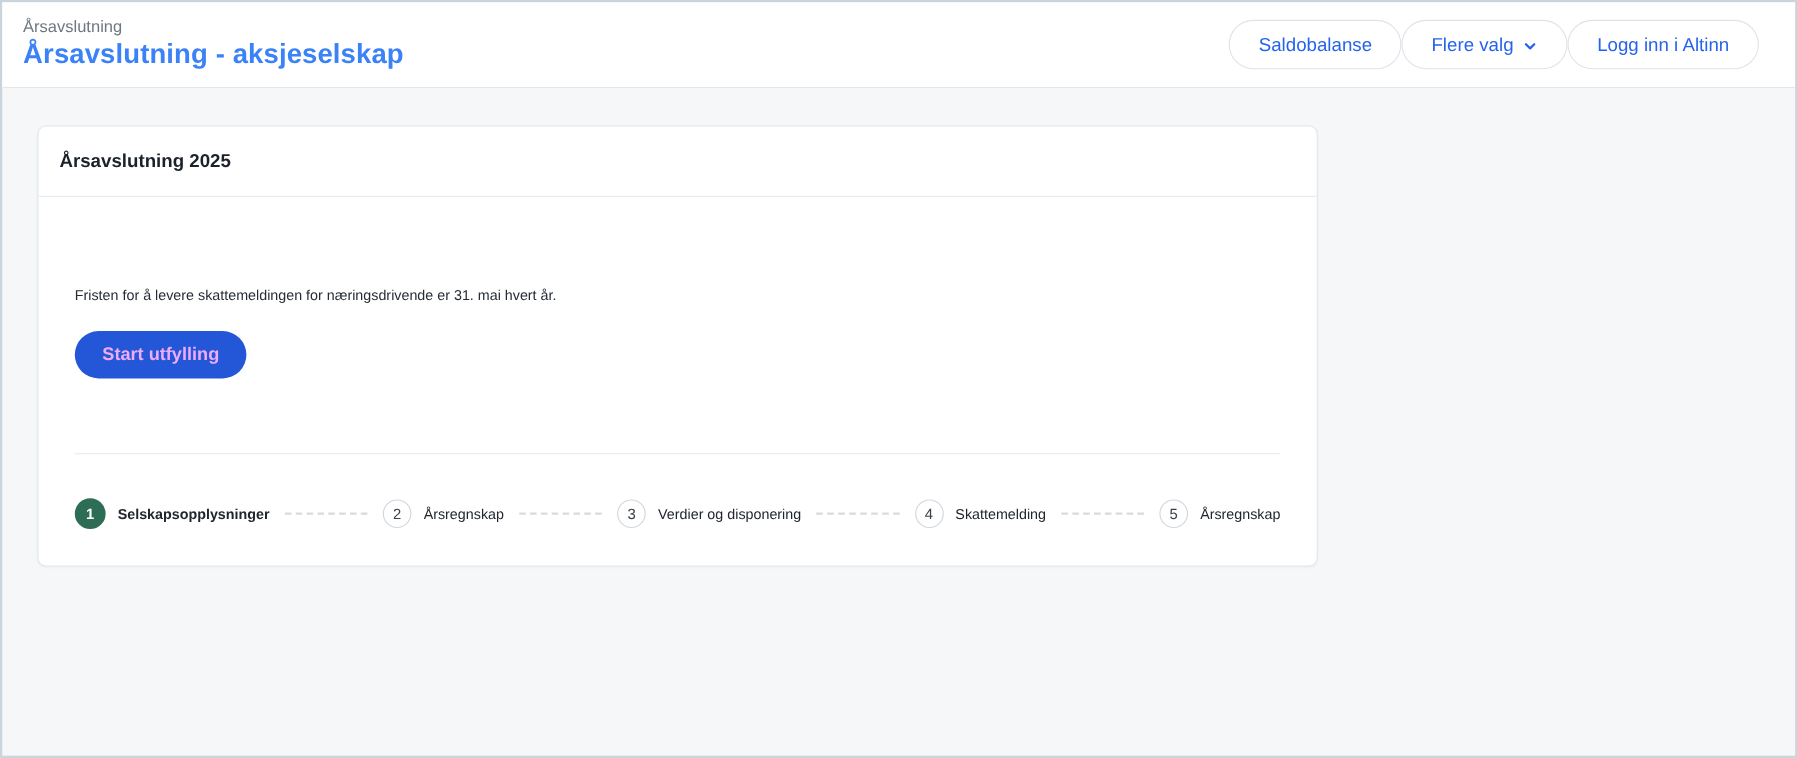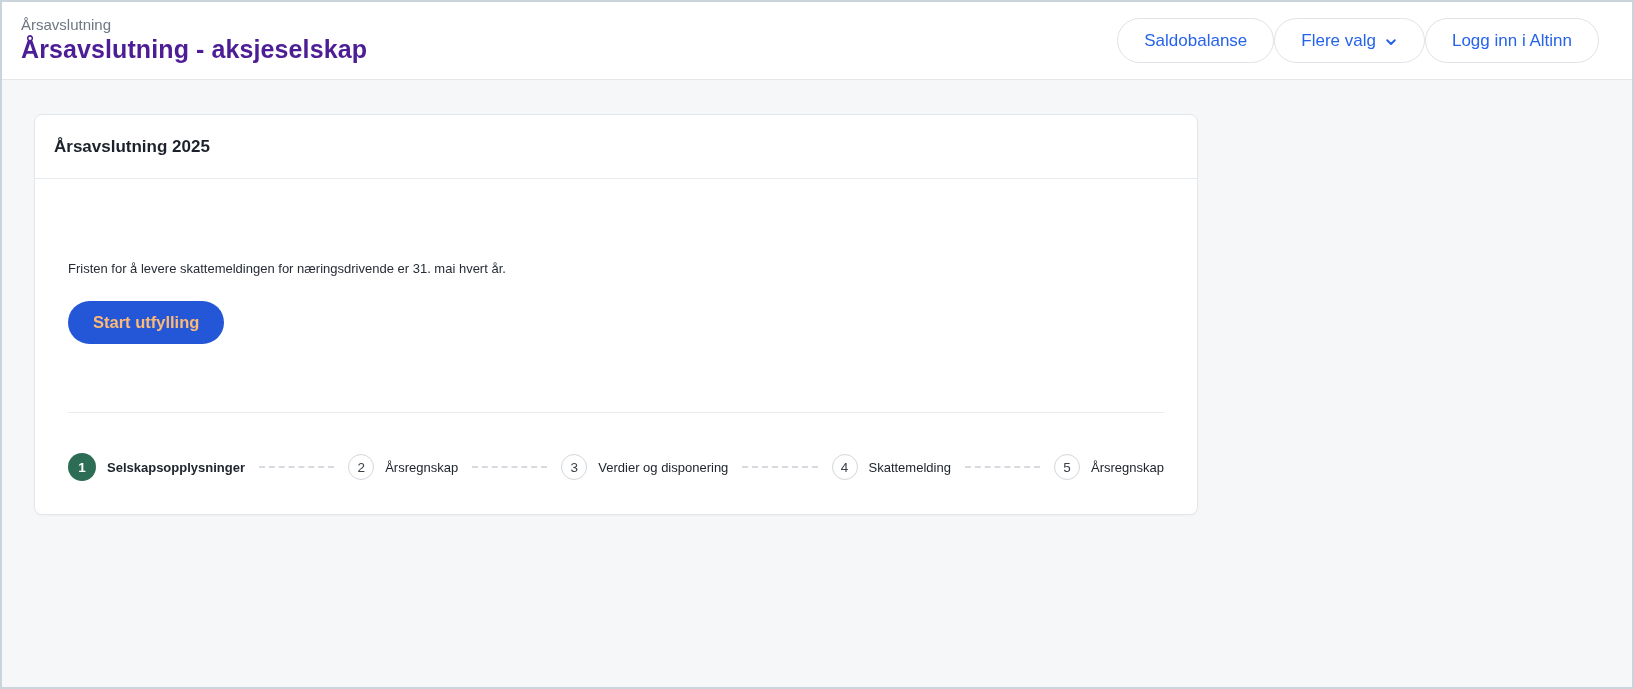--- a/index.html
+++ b/index.html
@@ -27,21 +27,21 @@
   .titles { display: flex; flex-direction: column; justify-content: center; }
   .breadcrumb {
     font-size: 15px;
     color: #6e7781;
     line-height: 18px;
     cursor: pointer;
   }
   .page-title {
     font-size: 25px;
     font-weight: 700;
-    color: #4c1d95;
+    color: #3b82f6;
     line-height: 31px;
     letter-spacing: 0.1px;
   }
   .topbar-actions { display: flex; align-items: center; }
   .pill-btn {
     display: inline-flex;
     align-items: center;
     gap: 8px;
     height: 45px;
     padding: 0 26px;
@@ -83,21 +83,21 @@
     line-height: 23px;
     margin-top: 28px;
   }
   .primary-btn {
     margin-top: 21px;
     height: 43px;
     padding: 0 25px;
     background: #2456d8;
     border: none;
     border-radius: 22px;
-    color: #fdba74;
+    color: #f0abfc;
     font-family: inherit;
     font-size: 16.5px;
     font-weight: 600;
     cursor: pointer;
   }
   .stepper-divider {
     margin-top: 68px;
     border: none;
     border-top: 1px solid #e8ebee;
   }

